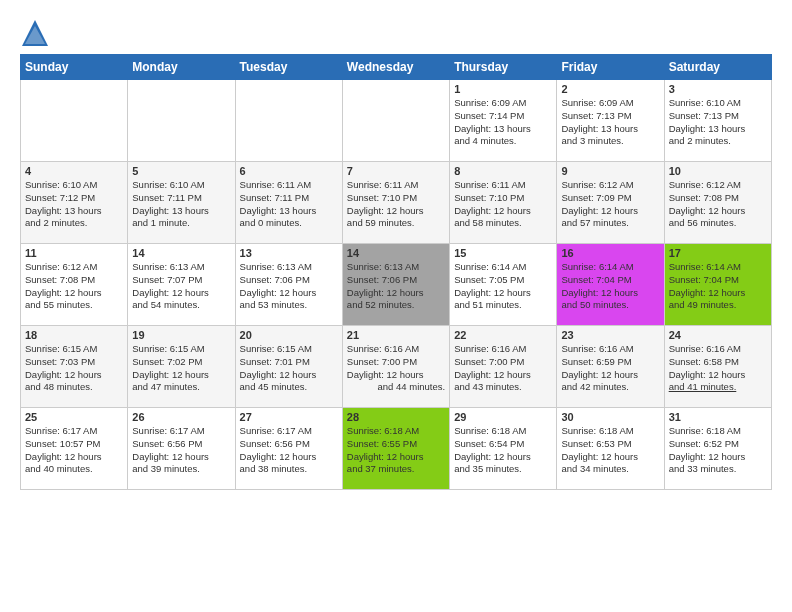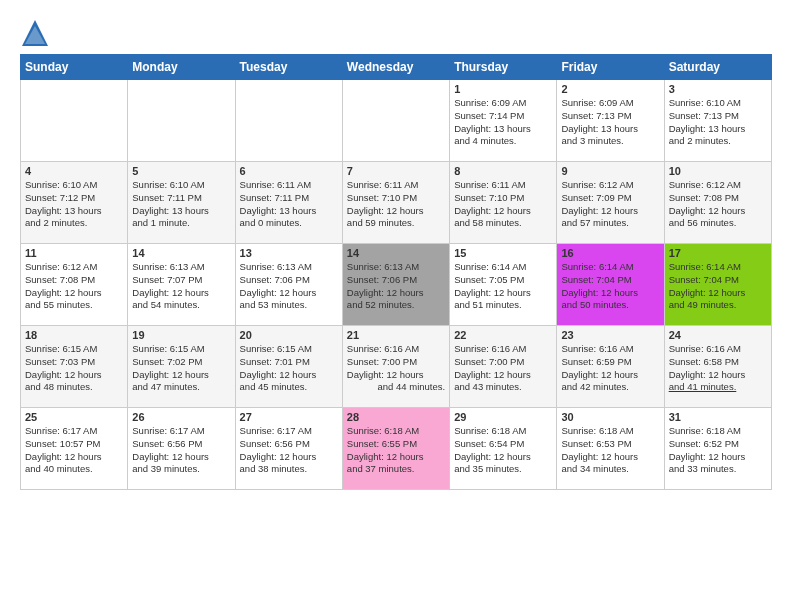--- a/index.html
+++ b/index.html
@@ -327,21 +327,21 @@
             <span style="display: block; line-height: 1.35;">Daylight: 12 hours</span>
             <span style="display: block; line-height: 1.35;">and 39 minutes.</span>
           </td>
           <td style="background: rgb(255, 255, 255);">
             <span class="day-number">27</span>
             <span style="display: block; line-height: 1.35;">Sunrise: 6:17 AM</span>
             <span style="display: block; line-height: 1.35;">Sunset: 6:56 PM</span>
             <span style="display: block; line-height: 1.35;">Daylight: 12 hours</span>
             <span style="display: block; line-height: 1.35;">and 38 minutes.</span>
           </td>
-          <td style="background: #f9a8d4;">
+          <td style="background: #84cc16;">
             <span class="day-number">28</span>
             <span style="display: block; line-height: 1.35;">Sunrise: 6:18 AM</span>
             <span style="display: block; line-height: 1.35;">Sunset: 6:55 PM</span>
             <span style="display: block; line-height: 1.35;">Daylight: 12 hours</span>
             <span style="display: block; line-height: 1.35;">and 37 minutes.</span>
           </td>
           <td style="background: rgb(255, 255, 255);">
             <span class="day-number">29</span>
             <span style="display: block; line-height: 1.35;">Sunrise: 6:18 AM</span>
             <span style="display: block; line-height: 1.35;">Sunset: 6:54 PM</span>

